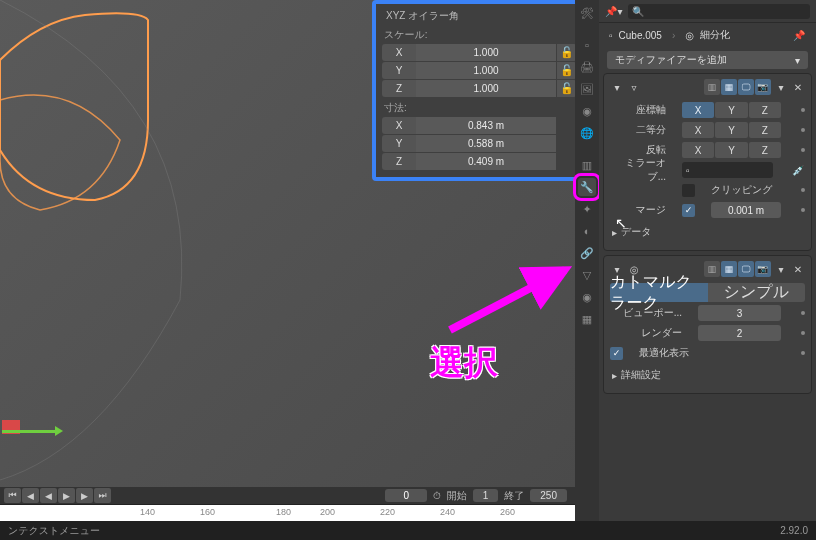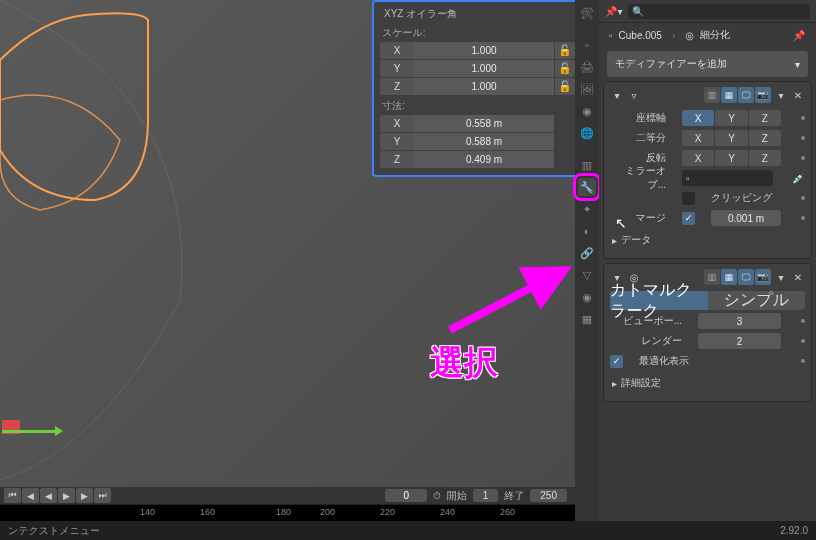--- a/index.html
+++ b/index.html
@@ -1,44 +1,44 @@
 <!DOCTYPE html>
 <html><head>
 <meta charset="utf-8">
 <style>
 html,body{margin:0;padding:0;width:816px;height:540px;background:#383838;font-family:sans-serif;font-size:11px;color:#ccc;overflow:hidden;user-select:none}
 .viewport{position:absolute;left:0;top:0;width:575px;height:487px;background:linear-gradient(135deg,#5a5a5a 0%,#4a4a4a 100%);overflow:hidden}
 .viewport svg{position:absolute;left:0;top:0}
-.npanel{position:absolute;left:372px;top:0;width:195px;background:#3f3f3f;border:2px solid #3b82f6;border-radius:4px;padding:3px 6px 6px}
+.npanel{position:absolute;left:372px;top:0;width:195px;background:#3f3f3f;border:4px solid #3b82f6;border-radius:4px;padding:3px 6px 6px}
 .npanel .hdr{color:#bbb;font-size:10px;padding:2px 4px}
 .row{display:flex;margin:1px 0;height:17px}
 .lab{width:34px;background:#545454;border-radius:3px 0 0 3px;display:flex;align-items:center;justify-content:center;color:#ddd;font-size:10px}
 .val{flex:1;background:#595959;display:flex;align-items:center;justify-content:center;color:#e8e8e8;font-size:10px}
 .lock{width:20px;background:#545454;border-radius:0 3px 3px 0;margin-left:1px;display:flex;align-items:center;justify-content:center;color:#888}
 .sect{color:#aaa;font-size:10px;padding:3px 2px 1px}
 .timeline{position:absolute;left:0;top:487px;width:575px;height:34px;background:#333}
 .tl-top{height:17px;display:flex;align-items:center;border-bottom:1px solid #222}
 .tl-btns{display:flex;gap:1px;margin-left:4px}
 .tl-btn{width:17px;height:15px;background:#555;border-radius:2px;display:flex;align-items:center;justify-content:center;color:#ccc;font-size:9px}
 .tl-frame{margin-left:auto;margin-right:8px;display:flex;align-items:center;gap:6px;font-size:10px;color:#bbb}
 .tl-frame .cur{background:#545454;padding:1px 18px;border-radius:3px;color:#fff}
 .tl-frame .num{background:#545454;padding:1px 10px;border-radius:3px;color:#ddd}
-.tl-ruler{height:17px;background:#000000;position:relative;color:#888;font-size:9px}
+.tl-ruler{height:17px;background:#ffffff;position:relative;color:#888;font-size:9px}
 .tl-ruler span{position:absolute;top:2px}
 .statusbar{position:absolute;left:0;bottom:0;width:816px;height:19px;background:#202020;color:#999;font-size:10px;display:flex;align-items:center;padding:0 8px;box-sizing:border-box}
 .statusbar .ver{margin-left:auto}
 .proptabs{position:absolute;left:575px;top:0;width:24px;height:521px;background:#333;display:flex;flex-direction:column;align-items:center;padding-top:4px;gap:4px}
 .ptab{width:18px;height:18px;display:flex;align-items:center;justify-content:center;border-radius:3px;color:#888}
 .ptab.active{background:#4a4a4a;color:#5db5ff}
 .ptab.hl{outline:3px solid #ff00ff;outline-offset:2px}
 .props{position:absolute;left:599px;top:0;width:217px;height:521px;background:#3a3a3a;overflow:hidden}
 .props-hdr{height:22px;display:flex;align-items:center;padding:0 6px;gap:6px;border-bottom:1px solid #2a2a2a;font-size:10px}
 .search{flex:1;background:#2b2b2b;height:15px;border-radius:3px;padding:0 4px;color:#888;display:flex;align-items:center}
 .obj-row{height:24px;display:flex;align-items:center;padding:0 10px;gap:6px;font-size:10px;color:#ddd}
-.add-mod{margin:4px 8px;height:26px;background:#545454;border-radius:3px;display:flex;align-items:center;padding:0 8px;font-size:10px;color:#ddd;justify-content:space-between}
+.add-mod{margin:4px 8px;height:18px;background:#545454;border-radius:3px;display:flex;align-items:center;padding:0 8px;font-size:10px;color:#ddd;justify-content:space-between}
 .modpanel{margin:4px 4px;background:#3f3f3f;border:1px solid #2a2a2a;border-radius:4px;padding:4px 6px}
 .mod-hdr{display:flex;align-items:center;gap:3px;height:18px}
 .mod-hdr .icn{width:14px;height:14px;display:flex;align-items:center;justify-content:center;font-size:10px;color:#ccc}
 .mod-hdr .spacer{flex:1}
 .icos{display:flex;gap:1px}
 .icos .ic{width:16px;height:16px;background:#4a6b8a;border-radius:2px;display:flex;align-items:center;justify-content:center;font-size:9px;color:#d8e6f5}
 .icos .ic.off{background:#525252;color:#aaa}
 .mod-body{padding:3px 0}
 .mrow{display:flex;align-items:center;height:18px;margin:2px 0;gap:16px;font-size:10px}
 .mrow .ml{width:56px;text-align:right;color:#ccc}
@@ -89,21 +89,21 @@
       <div class="lock">🔓</div>
     </div>
   <div class="row">
       <div class="lab">Z</div>
       <div class="val">1.000</div>
       <div class="lock">🔓</div>
     </div>
   <div class="sect">寸法:</div>
   <div class="row">
       <div class="lab">X</div>
-      <div class="val">0.558 m</div>
+      <div class="val">0.843 m</div>
       <div class="lock" style="background:transparent"></div>
     </div>
   <div class="row">
       <div class="lab">Y</div>
       <div class="val">0.588 m</div>
       <div class="lock" style="background:transparent"></div>
     </div>
   <div class="row">
       <div class="lab">Z</div>
       <div class="val">0.409 m</div>

